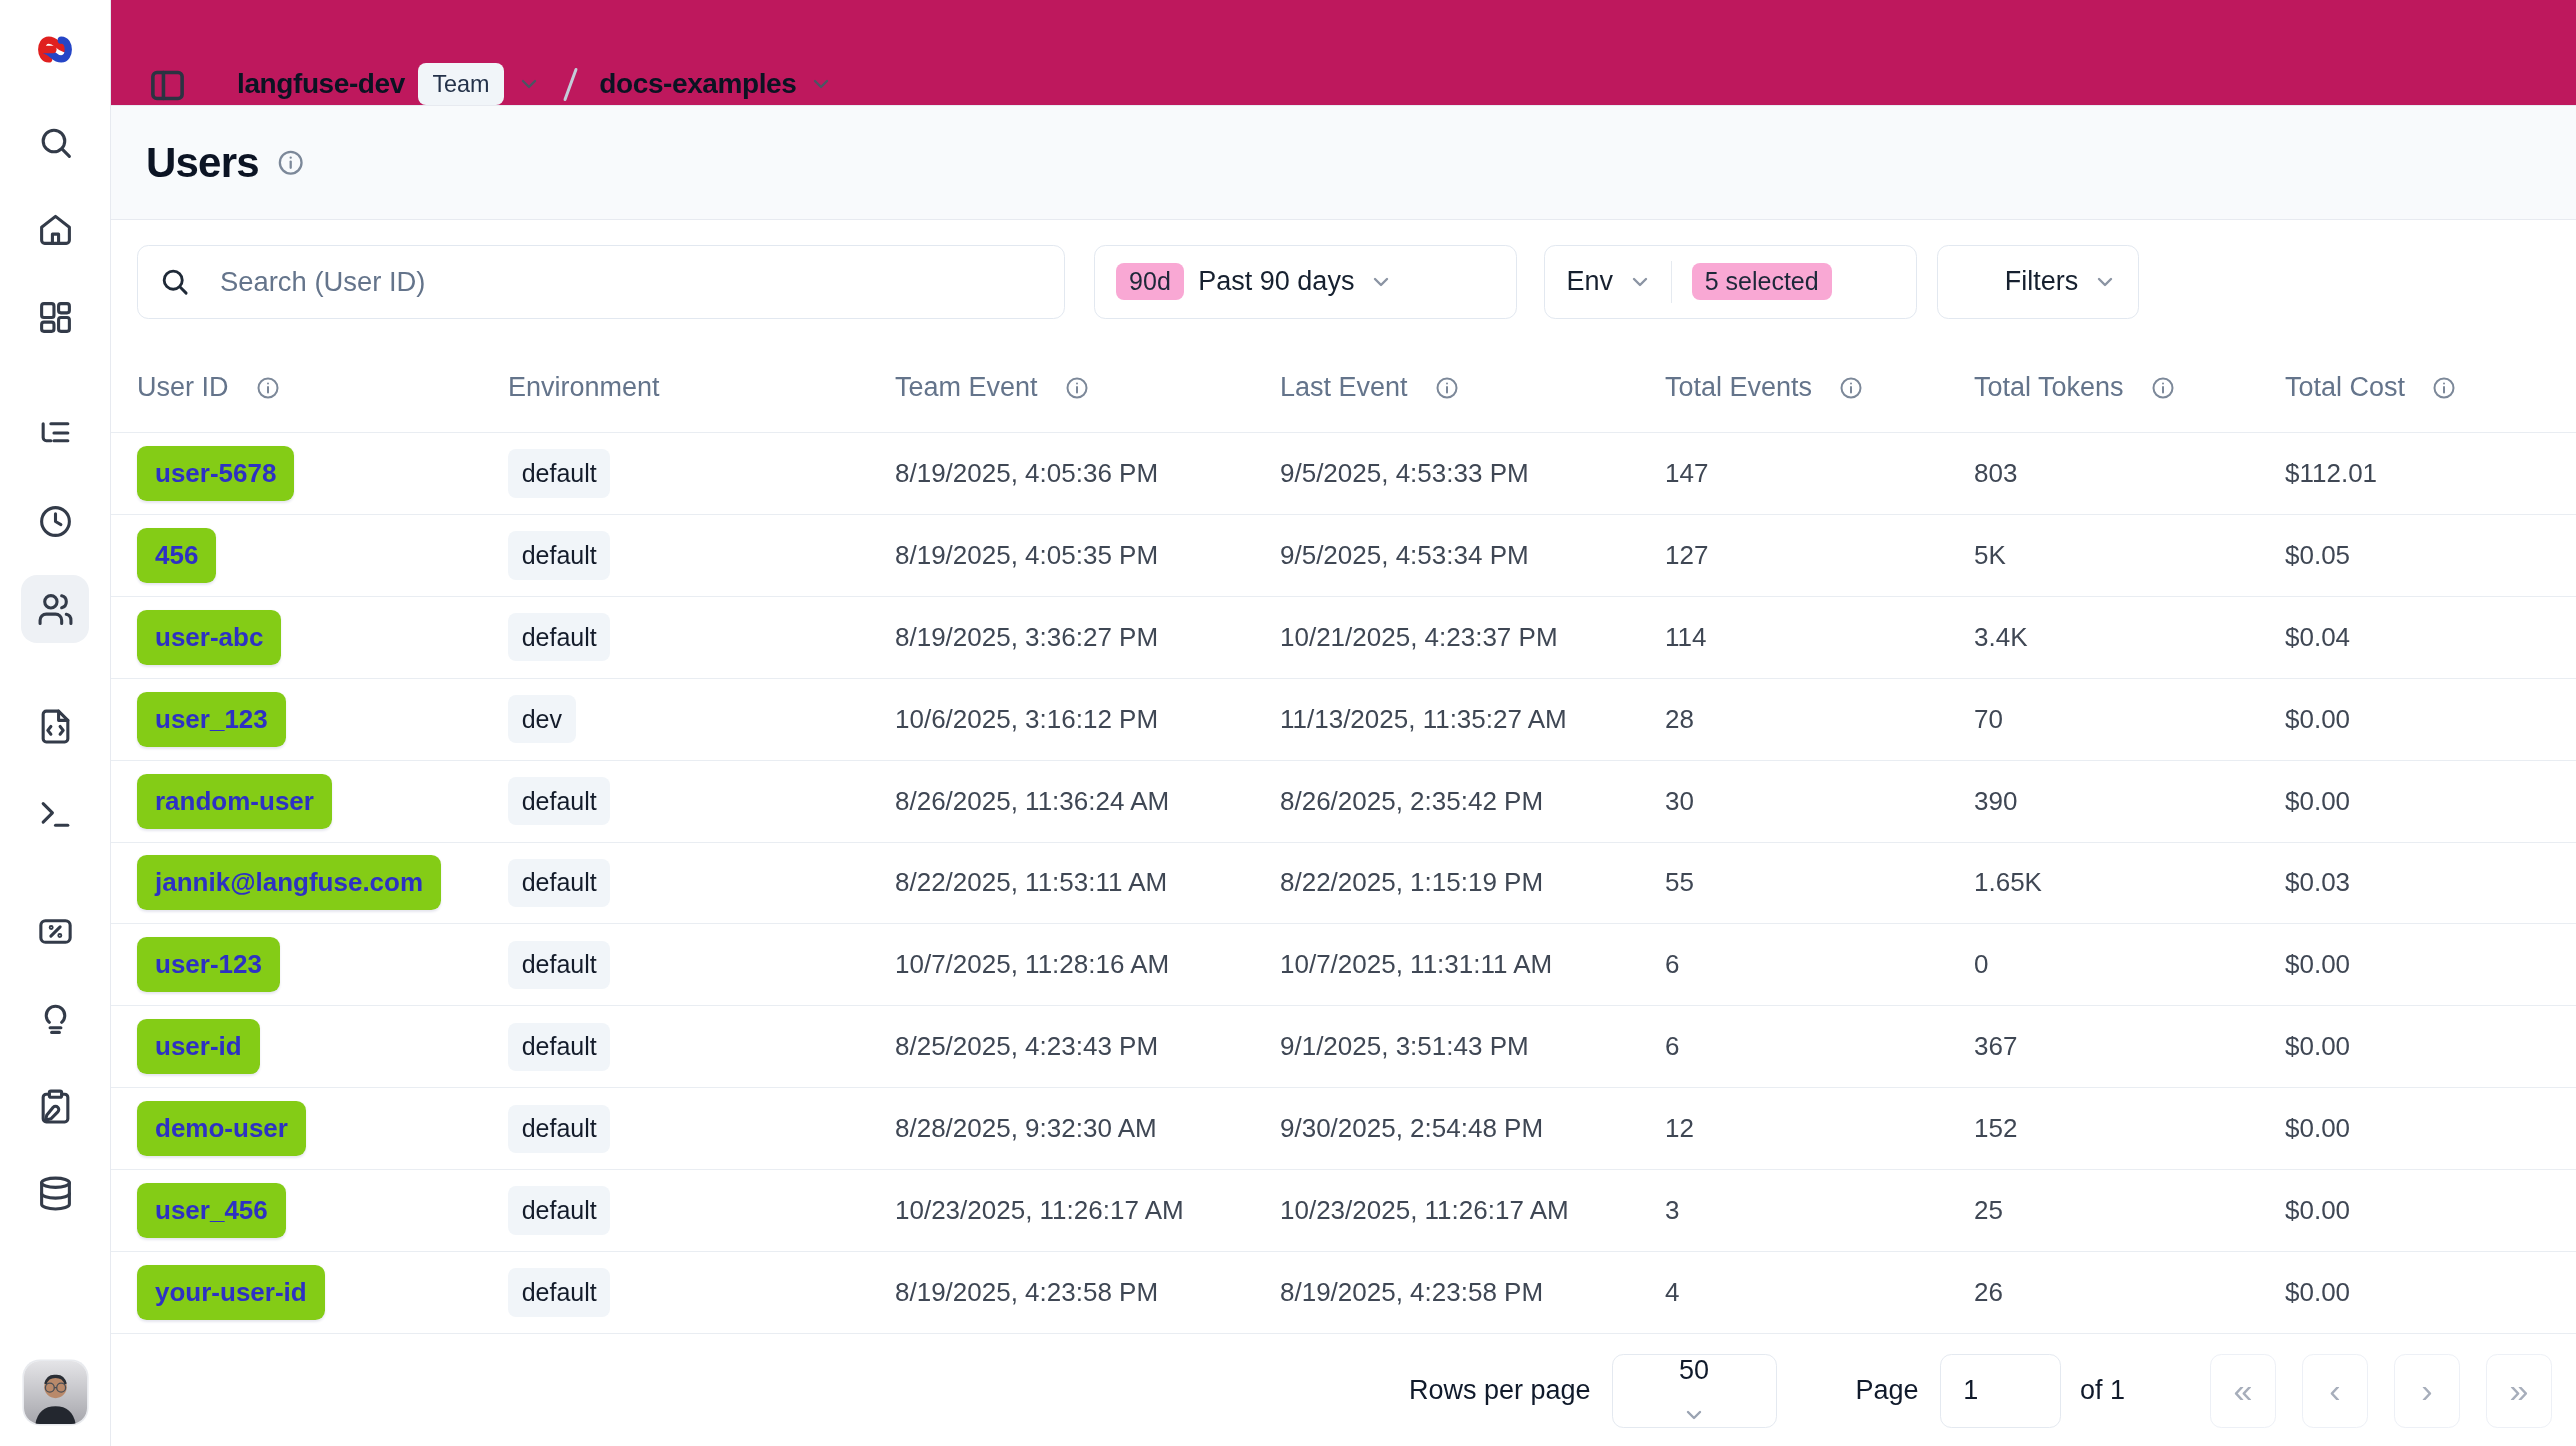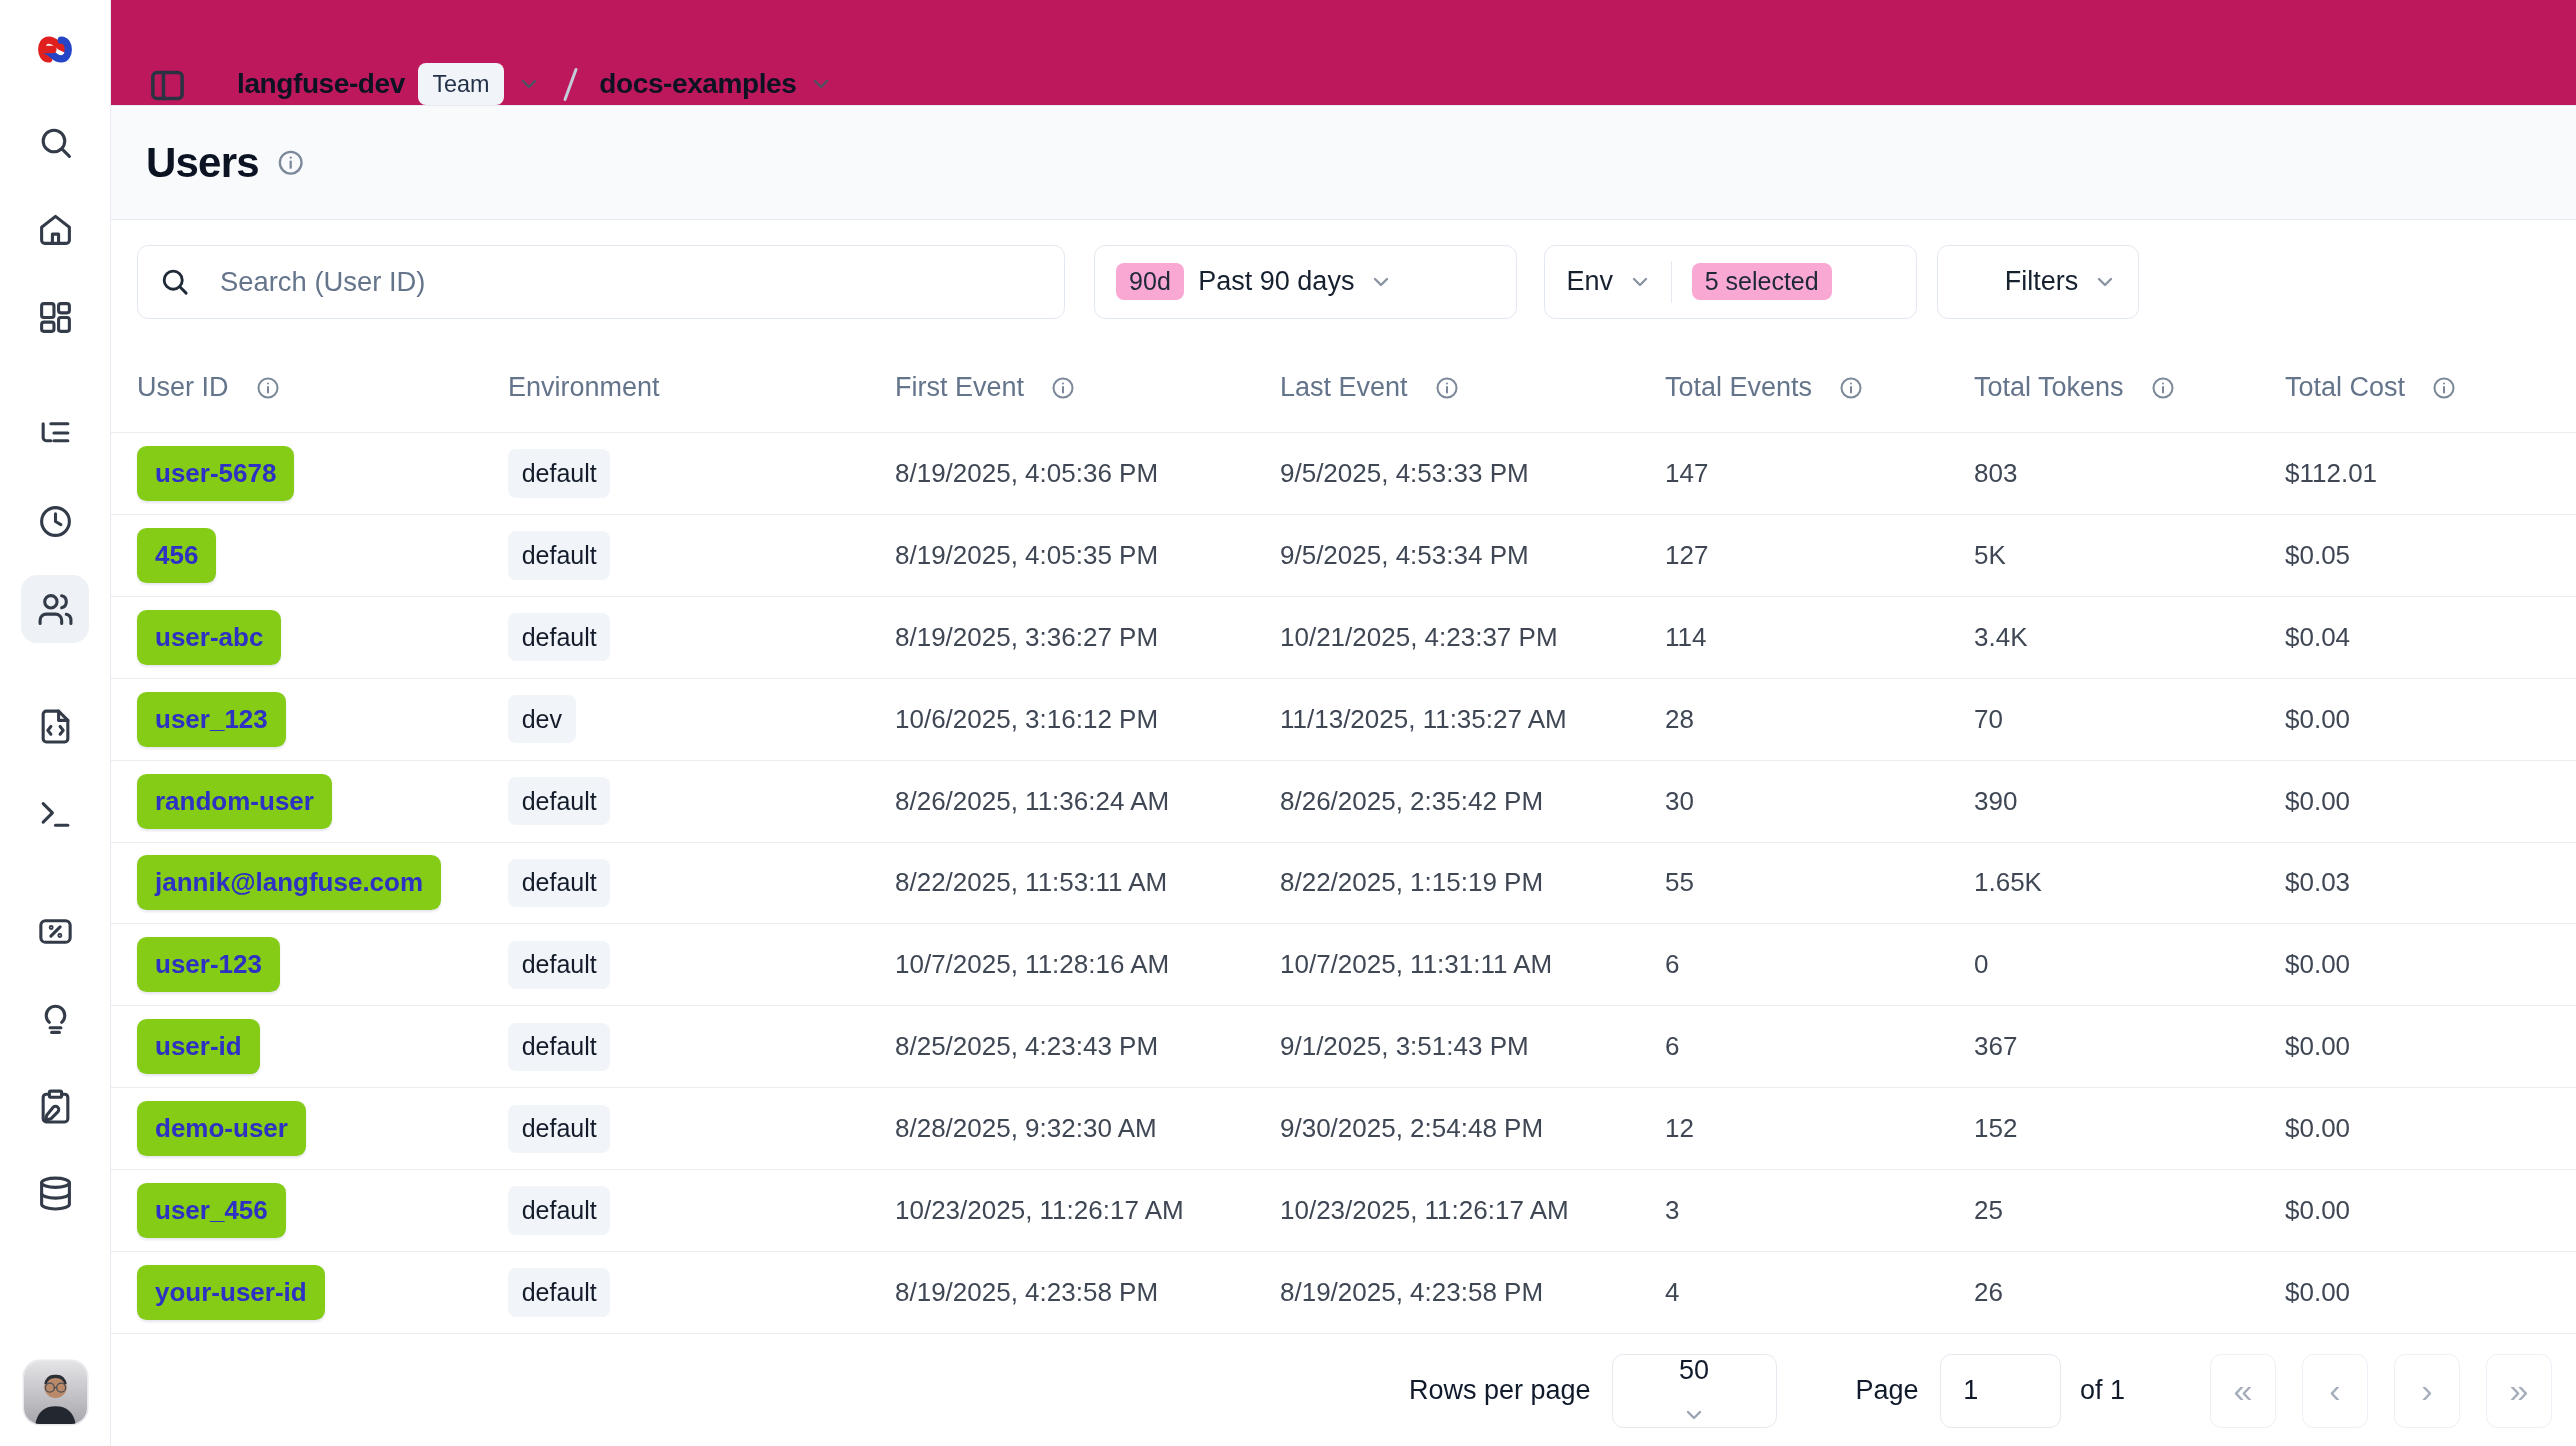--- a/index.html
+++ b/index.html
@@ -270,21 +270,21 @@
         <svg class="info-ic" viewBox="0 0 24 24">
             <circle cx="12" cy="12" r="9.5"></circle>
             <line x1="12" y1="11" x2="12" y2="16.5"></line>
             <line x1="12" y1="7.5" x2="12" y2="7.6"></line>
           </svg>
       </div>
       <div class="th">
         <span>Environment</span>
       </div>
       <div class="th">
-        <span>First Event</span>
+        <span>Team Event</span>
         <svg class="info-ic" viewBox="0 0 24 24">
             <circle cx="12" cy="12" r="9.5"></circle>
             <line x1="12" y1="11" x2="12" y2="16.5"></line>
             <line x1="12" y1="7.5" x2="12" y2="7.6"></line>
           </svg>
       </div>
       <div class="th">
         <span>Last Event</span>
         <svg class="info-ic" viewBox="0 0 24 24">
             <circle cx="12" cy="12" r="9.5"></circle>

